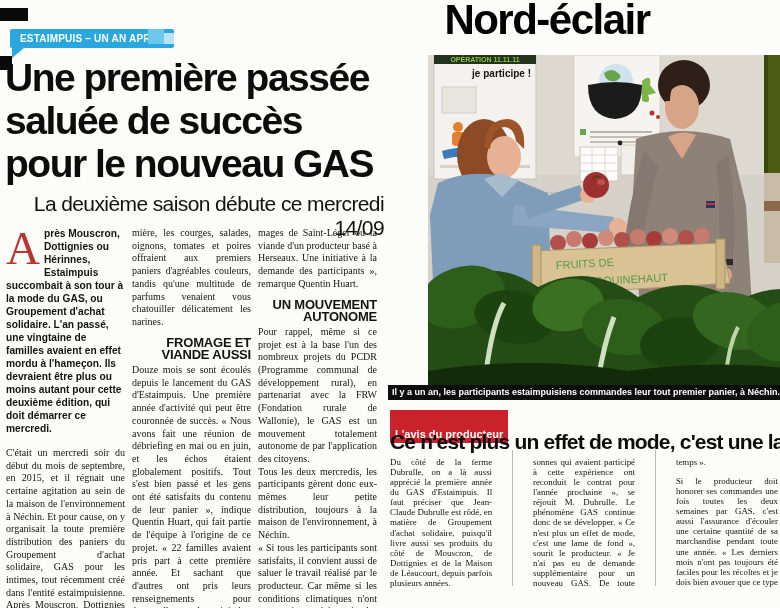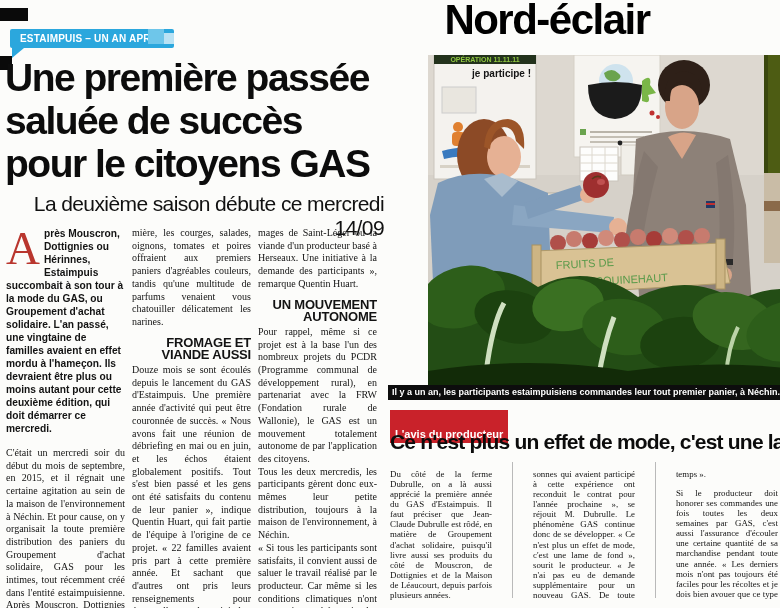--- a/index.html
+++ b/index.html
@@ -49,42 +49,42 @@
     color:#fff;font-family:"Liberation Sans",sans-serif;font-weight:bold;font-size:9px;
     line-height:15px;padding-left:4px;box-sizing:border-box;white-space:nowrap;overflow:hidden;}
   .caption .credit{color:#9a9a9a;font-weight:400;}
   
   .ptag{position:absolute;left:390px;top:410px;background:#c9222a;color:#fff;
     font-family:"Liberation Sans",sans-serif;font-weight:bold;font-size:11px;
     padding:18px 5px 3px;}
   .phead{position:absolute;left:390px;top:430px;width:390px;
     font-family:"Liberation Sans",sans-serif;font-weight:bold;font-size:21px;
     letter-spacing:-.8px;color:#0c0c0c;white-space:nowrap;}
-  .pcols{position:absolute;left:390px;top:460px;width:388px;height:140px;display:flex;gap:20px;}
+  .pcols{position:absolute;left:390px;top:448px;width:388px;height:140px;display:flex;gap:20px;justify-content:flex-end;}
   .pcol{width:116px;overflow:hidden;font-size:8.9px;line-height:10.1px;text-align:justify;}
   .prule{width:1px;background:#b9b9b9;margin:2px 0;}
 </style>
 </head>
 <body>
 
 <div class="page">
 
   <div class="crop-mark"></div>
   <div class="crop-mark2"></div>
 
   <div class="masthead">Nord-éclair</div>
 
   <div class="kicker">ESTAIMPUIS – UN AN APRÈS</div>
   <div class="ksq1"></div>
   <div class="ksq2"></div>
 
   <div class="headline">
     <div>Une première passée</div>
     <div>saluée de succès</div>
-    <div>pour le citoyens GAS</div>
+    <div>pour le nouveau GAS</div>
   </div>
   <div class="subhead">La deuxième saison débute ce mercredi 14/09</div>
 
   <div class="cols">
     <div class="col">
       <p class="lead"><span class="dropcap">A</span><span>près Mouscron, Dottignies ou Hérinnes, Estaimpuis succombait à son tour à la mode du GAS, ou Groupement d'achat solidaire. L'an passé, une vingtaine de familles avaient en effet mordu à l'hameçon. Ils devraient être plus ou moins autant pour cette deuxième édition, qui doit démarrer ce mercredi.</span></p>
       <p>C'était un mercredi soir du début du mois de septembre, en 2015, et il régnait une certaine agitation au sein de la maison de l'environnement à Néchin. Et pour cause, on y organisait la toute première distribution des paniers du Groupement d'achat solidaire, GAS pour les intimes, tout récemment créé dans l'entité estaimpuisienne. Après Mouscron, Dottignies ou Hérinnes, c'est en effet Estaimpuis qui s'y mettait. De quoi s'agit-il exactement ? Toutes les deux semaines, les familles participantes s'engagent à venir chercher leur panier d'une valeur de près de 20 euros et rempli de produits frais et locaux, en l'occurrence des fruits et légumes qui, dans ce cas, sont principalement produits par la ferme Dubrulle, située dans la rue Belva, à Leers-Nord. Le jour de cette grande pre-</p>
     </div>
     <div class="col">
       <p>mière, les courges, salades, oignons, tomates et poires offraient aux premiers paniers d'agréables couleurs, tandis qu'une multitude de parfums venaient vous chatouiller délicatement les narines.</p>

